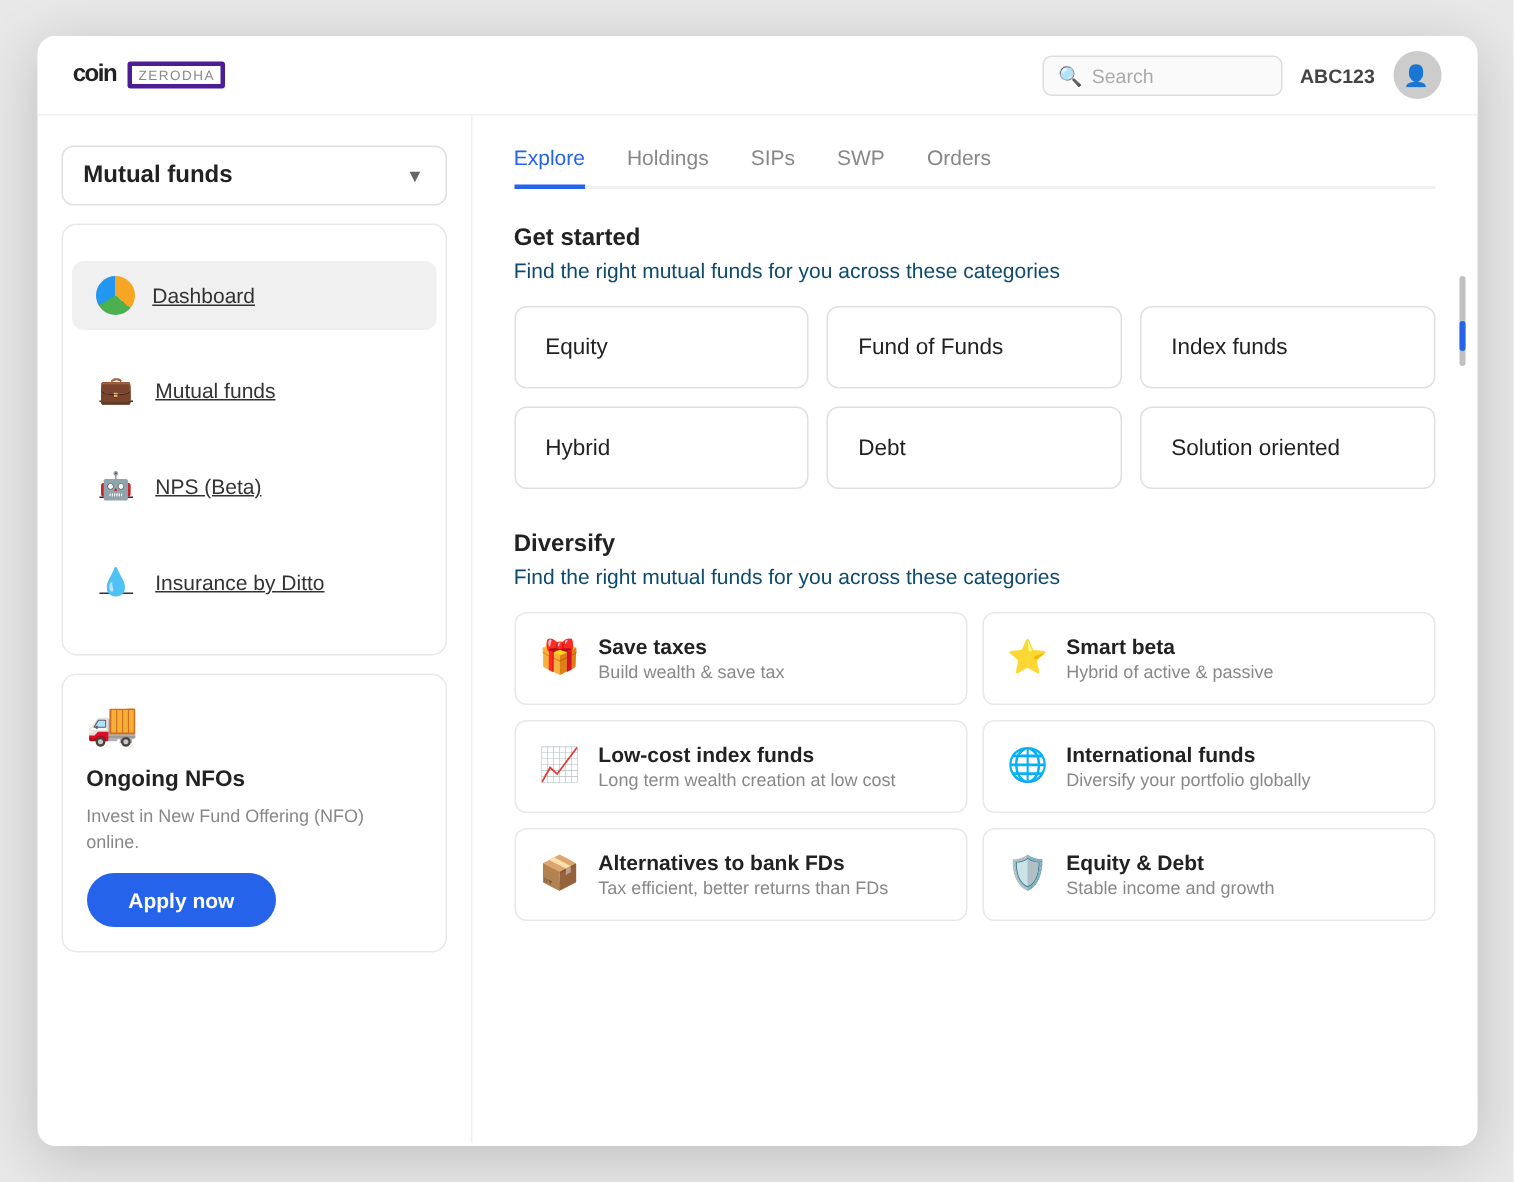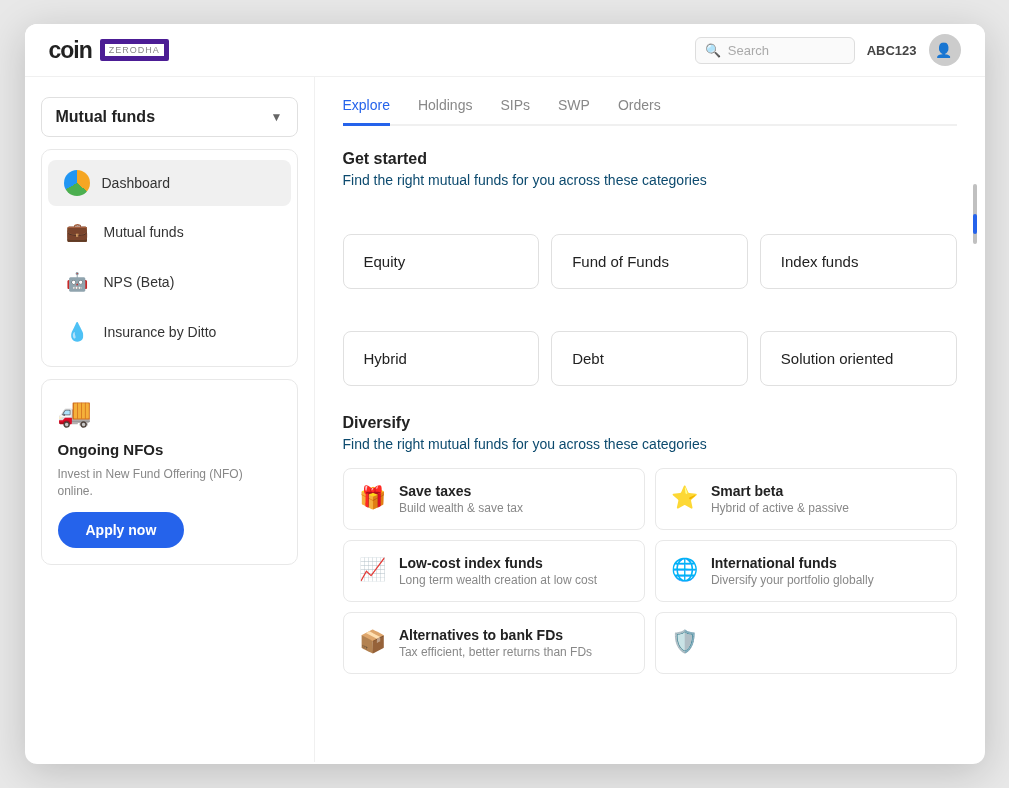--- a/index.html
+++ b/index.html
@@ -29,31 +29,31 @@
       padding: 10px 24px;
       border-bottom: 1px solid #f0f0f0;
       background: #fff;
     }
     .logo-area {
       display: flex;
       align-items: center;
       gap: 4px;
     }
     .logo-text {
-      font-size: 23px;
+      font-size: 16px;
       font-weight: 700;
       letter-spacing: -1px;
       color: #222;
     }
     .logo-zerodha {
       font-size: 9px;
       color: #888;
       font-weight: 500;
       letter-spacing: 1px;
-      border: 5px solid #4c1d95;
+      border: 3px solid #4c1d95;
       padding: 1px 4px;
       border-radius: 2px;
       margin-left: 4px;
     }
     .header-right {
       display: flex;
       align-items: center;
       gap: 12px;
     }
     .search-bar {
@@ -129,24 +129,25 @@
       border-radius: 10px;
       padding: 8px 0;
     }
     .nav-item {
       display: flex;
       align-items: center;
       gap: 12px;
       padding: 10px 16px;
       cursor: pointer;
       border-radius: 8px;
-      margin: 2px 6px;
+      margin: 16px 6px;
       font-size: 14px;
       color: #333;
       font-weight: 500;
+      text-decoration: underline;
     }
     .nav-item.active { background: #f0f0f0; }
     .nav-icon {
       width: 28px;
       height: 28px;
       display: flex;
       align-items: center;
       justify-content: center;
       font-size: 18px;
       flex-shrink: 0;
@@ -245,21 +246,20 @@
     .fund-card {
       border: 1px solid #e0e0e0;
       border-radius: 8px;
       padding: 18px 20px;
       font-size: 15px;
       font-weight: 500;
       color: #222;
       cursor: pointer;
       background: #fff;
       transition: box-shadow 0.15s;
-      margin-top: 30px;
     }
     
     .categories-grid {
       display: grid;
       grid-template-columns: 1fr 1fr;
       gap: 10px;
     }
     .category-card {
       border: 1px solid #e8e8e8;
       border-radius: 8px;
@@ -444,20 +444,24 @@
           <div class="category-card">
             <span class="category-icon">📦</span>
             <div class="category-info">
               <span class="category-name">Alternatives to bank FDs</span>
               <span class="category-desc">Tax efficient, better returns than FDs</span>
             </div>
           </div>
 
           <div class="category-card">
             <span class="category-icon">🛡️</span>
+            <div class="category-info">
+              <span class="category-name">Equity &amp; Debt</span>
+              <span class="category-desc">Stable income and growth</span>
+            </div>
           </div>
         </div>
       </div>
     </div>
   </div>
 
   <div class="scrollbar-dec"></div>
   <div class="scrollbar-thumb"></div>
 </div>
 

